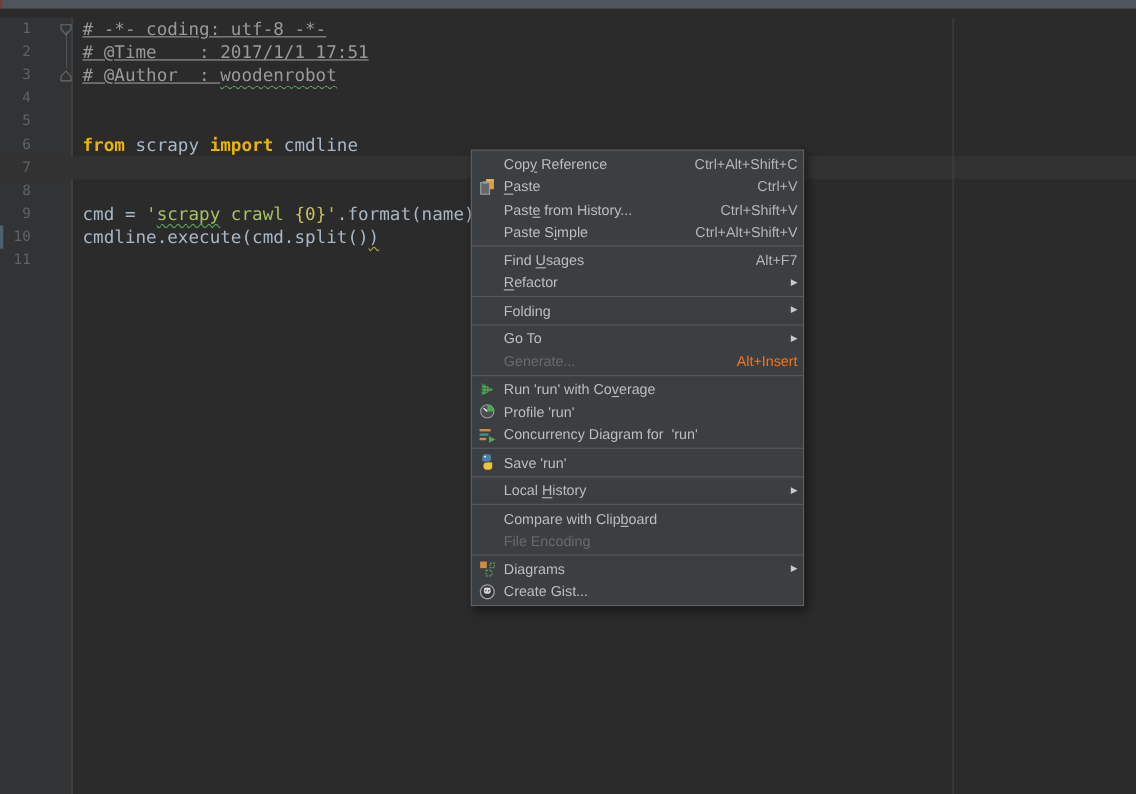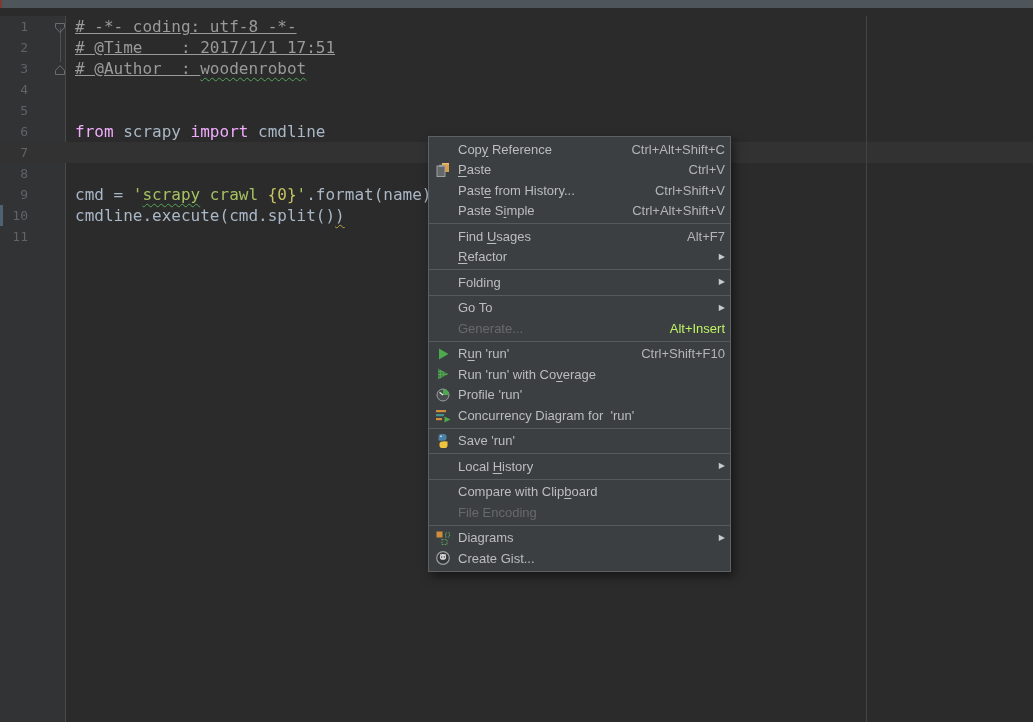--- a/index.html
+++ b/index.html
@@ -20,42 +20,42 @@
   .gutter-nums{position:absolute;left:0;top:8px;width:66px;}
   .gutter-num{height:21px;line-height:21px;text-align:right;padding-right:38px;box-sizing:border-box;
     font-family:"DejaVu Sans Mono",monospace;font-size:13px;color:#606366;}
   .fold-line{position:absolute;left:60px;top:20px;width:1px;height:34px;background:#4e5254;}
   .fold{position:absolute;left:54px;width:12px;height:12px;}
   .fold-1{top:12px;} .fold-3{top:54px;}
   .code{position:absolute;left:67px;top:8px;right:0;
     font-family:"DejaVu Sans Mono",monospace;font-size:16px;line-height:21px;}
   .code-line{height:21px;white-space:pre;padding-left:8px;}
   .tok-c{color:#9a9a9a;text-decoration:underline;}
-  .tok-k{color:#f0abfc;font-weight:normal;}
+  .tok-k{color:#eab308;font-weight:bold;}
   .tok-p{color:#a9b7c6;}
   .tok-s{color:#a5c261;}
   .tok-f{color:#c6c35f;}
   .wave-green{text-decoration:underline wavy #55a758;text-decoration-thickness:1px;text-underline-offset:3px;text-align:center;}
   .wave-yellow{text-decoration:underline wavy #b8a647;text-decoration-thickness:1px;text-underline-offset:3px;}
   
   .menu{position:absolute;left:428px;top:136px;width:303px;box-sizing:border-box;
     background:#3c3f41;border:1px solid #5e6163;box-shadow:3px 4px 9px rgba(0,0,0,.5);
     padding:2px 0;z-index:10;}
   .menu-item{height:20.5px;display:flex;align-items:center;padding:0 5px 0 4px;
     color:#bbbdbf;font-size:13px;cursor:default;}
   .mi-icon{width:19px;height:16px;flex:none;display:flex;align-items:center;justify-content:center;margin-right:6px;}
   .mi-icon svg{display:block;}
   .mi-label{white-space:pre;}
   .mi-label u{text-underline-offset:2px;}
   .mi-spacer{flex:1;}
   .mi-shortcut{color:#b2b4b6;margin-left:14px;}
   .mi-arrow{color:#c7c9cb;font-size:8px;margin-left:8px;line-height:1;}
   .menu-item.selected{background:#4b6eaf;color:#e3e5e7;}
   .menu-item.disabled{color:#68696b;}
-  .menu-item.disabled .mi-shortcut{color:#bef264;}
+  .menu-item.disabled .mi-shortcut{color:#f97316;}
   .menu-sep{border-top:1px solid #575a5c;margin:2px 0;}
 </style>
 </head>
 <body>
 
 <div class="topbar"></div>
 <div class="red-mark"></div>
 
 <div class="editor-area">
   <div class="gutter"></div>
@@ -164,30 +164,20 @@
     <div class="menu-item disabled">
       <span class="mi-icon"></span>
       <span class="mi-label">Generate...</span>
       <span class="mi-spacer"></span>
       <span class="mi-shortcut">Alt+Insert</span>
     </div>
     <div class="menu-sep"></div>
     <div class="menu-item">
       <span class="mi-icon">
         <svg width="16" height="16" viewBox="0 0 16 16">
-          <polygon points="4,2.5 13.5,8 4,13.5" fill="#4da94d"></polygon>
-        </svg>
-      </span>
-      <span class="mi-label">R<u>u</u>n 'run'</span>
-      <span class="mi-spacer"></span>
-      <span class="mi-shortcut">Ctrl+Shift+F10</span>
-    </div>
-    <div class="menu-item">
-      <span class="mi-icon">
-        <svg width="16" height="16" viewBox="0 0 16 16">
           <defs>
             <pattern id="cvh" width="3" height="3" patternUnits="userSpaceOnUse">
               <rect width="3" height="3" fill="#4da94d"></rect>
               <circle cx="1" cy="1" r="0.8" fill="#3c3f41"></circle>
             </pattern>
           </defs>
           <polygon points="3,2.5 13.5,8 3,13.5" fill="url(#cvh)"></polygon>
         </svg>
       </span>
       <span class="mi-label">Run 'run' with Co<u>v</u>erage</span>

